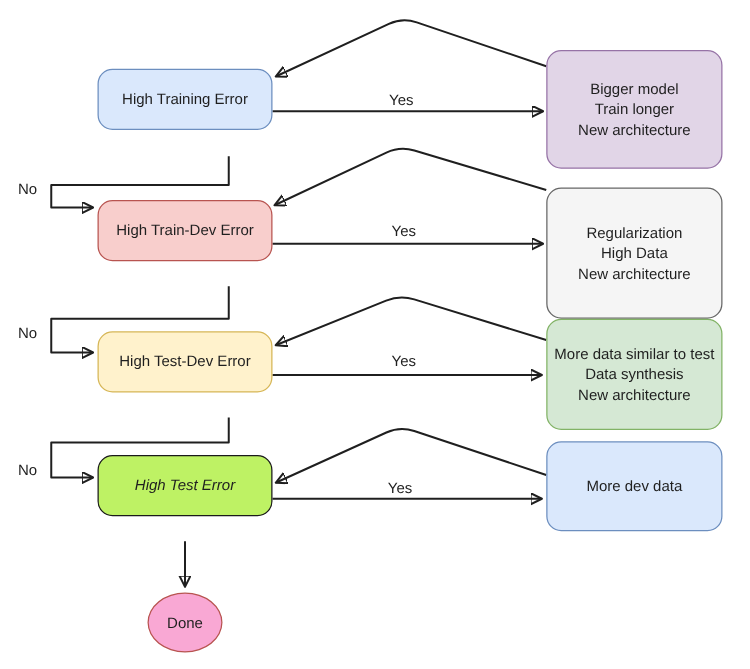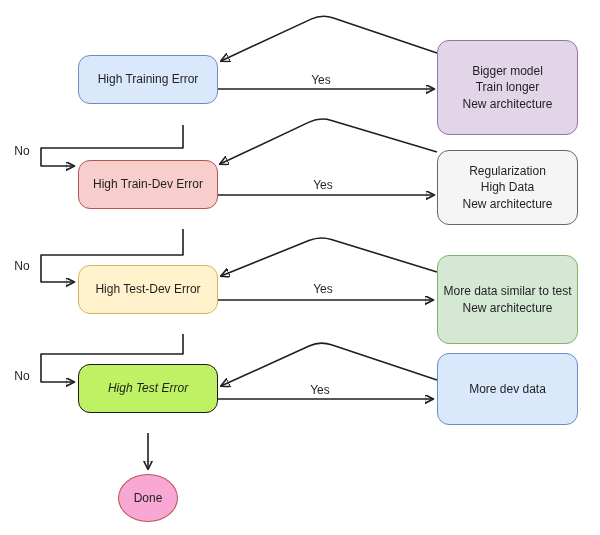--- a/index.html
+++ b/index.html
@@ -18,21 +18,21 @@
   .node .ln{width:100%;}
   
   .q{left:78px;width:140px;height:49px;}
   #q1{top:55px;}
   #q2{top:160px;}
   #q3{top:265px;}
   #q4{top:364px;}
   
   .r{left:437px;width:141px;padding:2px 5px;}
   #r1{top:40px;height:95px;}
-  #r2{top:150px;height:75px;}
+  #r2{top:150px;height:105px;}
   #r3{top:255px;height:89px;}
   #r4{top:353px;height:72px;}
   
   #done{
     left:118px;top:474px;width:60px;height:48px;border-radius:50%;
   }
   .edge-label{
     position:absolute;z-index:3;font-size:12px;line-height:14px;
     transform:translate(-50%,-50%);white-space:nowrap;
   }
@@ -94,20 +94,21 @@
     <div class="ln">Train longer</div>
     <div class="ln">New architecture</div>
   </div>
   <div class="node r" id="r2" style="background-color: rgb(245, 245, 245); border-color: rgb(102, 102, 102);">
     <div class="ln">Regularization</div>
     <div class="ln">High Data</div>
     <div class="ln">New architecture</div>
   </div>
   <div class="node r" id="r3" style="background-color: rgb(213, 232, 212); border-color: rgb(130, 179, 102); justify-content: center;">
     <div class="ln">More data similar to test</div>
+    <div class="ln">Data synthesis</div>
     <div class="ln">New architecture</div>
   </div>
   <div class="node r" id="r4" style="background-color: rgb(218, 232, 252); border-color: rgb(108, 142, 191);">
     <div class="ln">More dev data</div>
   </div>
 
   <span class="edge-label" id="yes1">Yes</span>
   <span class="edge-label" id="yes2">Yes</span>
   <span class="edge-label" id="yes3">Yes</span>
   <span class="edge-label" id="yes4">Yes</span>

